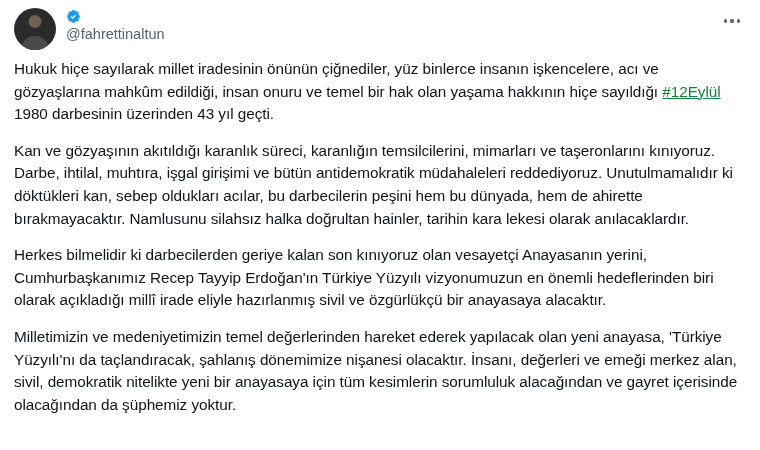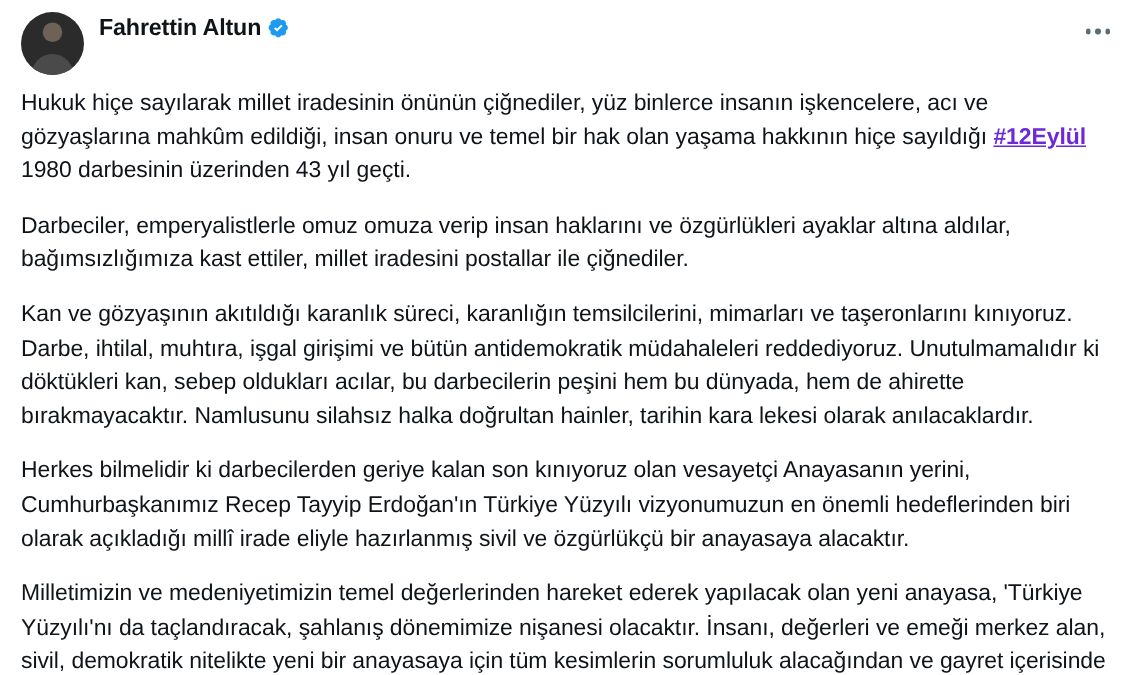--- a/index.html
+++ b/index.html
@@ -113,56 +113,54 @@
     color: #0f1419;
     letter-spacing: -0.05px;
   }
   .tweet-body p {
     margin: 0 0 14px 0;
   }
   .tweet-body p:last-child {
     margin-bottom: 0;
   }
   .hashtag {
-    color: #6d28d9;
-    font-weight: bold;
+    color: #15803d;
   }
 </style>
 </head>
 <body>
 
 <div class="tweet">
 
   <div class="tweet-header">
 
     <div class="avatar">
       <span class="head"></span>
       <span class="body"></span>
     </div>
 
     <div class="names">
       <div class="name-row">
-        <span class="display-name">Fahrettin Altun</span>
         <span class="verified">
           <svg viewBox="0 0 24 24" width="15" height="15" aria-hidden="true">
             <path fill="#1d9bf0" d="M22.25 12c0-1.43-.88-2.67-2.19-3.34.46-1.39.2-2.9-.81-3.91s-2.52-1.27-3.91-.81C14.67 2.63 13.43 1.75 12 1.75s-2.67.88-3.34 2.19c-1.39-.46-2.9-.2-3.91.81s-1.27 2.52-.81 3.91C2.63 9.33 1.75 10.57 1.75 12s.88 2.67 2.19 3.34c-.46 1.39-.2 2.9.81 3.91s2.52 1.27 3.91.81c.67 1.31 1.91 2.19 3.34 2.19s2.67-.88 3.34-2.19c1.39.46 2.9.2 3.91-.81s1.27-2.52.81-3.91c1.31-.67 2.19-1.91 2.19-3.34z"></path>
             <path fill="#ffffff" d="M10.68 15.98l-3.2-3.2 1.41-1.41 1.79 1.79 4.43-4.43 1.41 1.41-5.84 5.84z"></path>
           </svg>
         </span>
       </div>
+      <span class="handle">@fahrettinaltun</span>
     </div>
 
     <div class="more-btn">
       <span class="dot"></span>
       <span class="dot"></span>
       <span class="dot"></span>
     </div>
   </div>
 
   <div class="tweet-body">
     <p><span>Hukuk hiçe sayılarak millet iradesinin önünün çiğnediler, yüz binlerce insanın işkencelere, acı ve gözyaşlarına mahkûm edildiği, insan onuru ve temel bir hak olan yaşama hakkının hiçe sayıldığı </span><a class="hashtag" href="#">#12Eylül</a><span> 1980 darbesinin üzerinden 43 yıl geçti.</span></p>
-    <p>Darbeciler, emperyalistlerle omuz omuza verip insan haklarını ve özgürlükleri ayaklar altına aldılar, bağımsızlığımıza kast ettiler,  millet iradesini postallar ile çiğnediler.</p>
     <p>Kan ve gözyaşının akıtıldığı karanlık süreci, karanlığın temsilcilerini, mimarları ve taşeronlarını kınıyoruz. Darbe, ihtilal, muhtıra, işgal girişimi ve bütün antidemokratik müdahaleleri reddediyoruz. Unutulmamalıdır ki döktükleri kan, sebep oldukları acılar, bu darbecilerin peşini hem bu dünyada, hem de ahirette bırakmayacaktır. Namlusunu silahsız halka doğrultan hainler, tarihin kara lekesi olarak anılacaklardır.</p>
     <p>Herkes bilmelidir ki darbecilerden geriye kalan son kınıyoruz olan vesayetçi Anayasanın yerini, Cumhurbaşkanımız Recep Tayyip Erdoğan'ın Türkiye Yüzyılı vizyonumuzun en önemli hedeflerinden biri olarak açıkladığı millî irade eliyle hazırlanmış sivil ve özgürlükçü bir anayasaya alacaktır.</p>
     <p>Milletimizin ve medeniyetimizin temel değerlerinden hareket ederek yapılacak olan yeni anayasa, 'Türkiye Yüzyılı'nı da taçlandıracak, şahlanış dönemimize nişanesi olacaktır. İnsanı, değerleri ve emeği merkez alan, sivil, demokratik nitelikte yeni bir anayasaya için tüm kesimlerin sorumluluk alacağından ve gayret içerisinde olacağından da şüphemiz yoktur.</p>
   </div>
 
 </div>
 
 </body></html>

